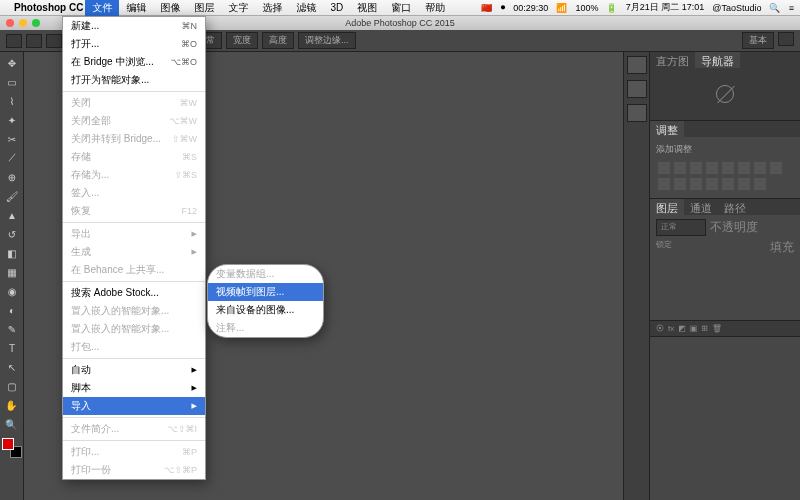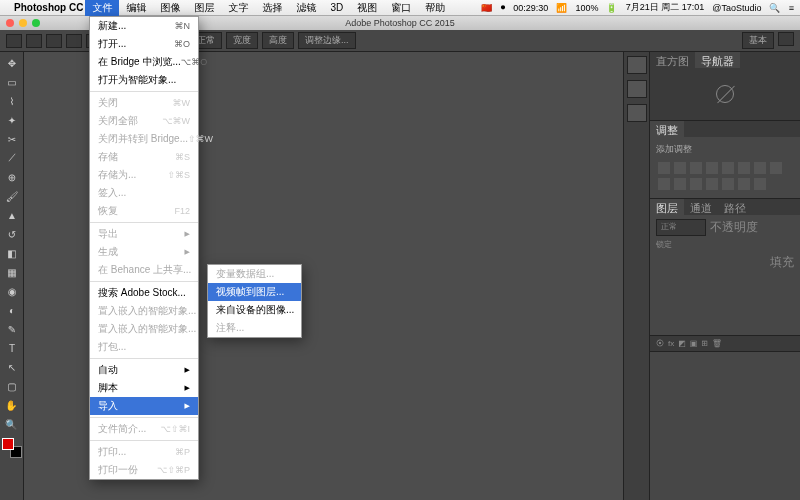--- a/index.html
+++ b/index.html
@@ -27,31 +27,31 @@
   
   .toolbar { width: 24px; background: #474747; display: flex; flex-direction: column; padding: 2px; gap: 1px; border-right: 1px solid #222; }
   .tool { width: 20px; height: 18px; display: flex; align-items: center; justify-content: center; font-size: 10px; color: #ccc; }
   .swatches { margin-top: 4px; position: relative; width: 20px; height: 20px; }
   .sw-fg { position: absolute; width: 12px; height: 12px; background: #d00; border: 1px solid #fff; top: 0; left: 0; z-index: 2; }
   .sw-bg { position: absolute; width: 12px; height: 12px; background: #000; border: 1px solid #888; bottom: 0; right: 0; }
   
   .canvas { flex: 1; background: #4d4d4d; position: relative; border-right: 1px solid #222; }
   
   .dropdown { position: absolute; background: #fff; border: 1px solid #999; box-shadow: 2px 4px 12px rgba(0,0,0,.4); font-size: 10px; color: #000; }
-  .dropdown.main { left: 89px; top: 16px; width: 110px; }
+  .dropdown.main { left: 62px; top: 16px; width: 144px; }
   .dd-item { padding: 2px 8px; display: flex; justify-content: space-between; align-items: center; white-space: nowrap; }
   .dd-item.disabled { color: #aaa; }
   .dd-item.sub { position: relative; }
   .dd-item.sub::after { content: "▶"; font-size: 7px; margin-left: 6px; }
   .dd-item.highlight { background: #3a74d8; color: #fff; }
   .dd-sep { height: 1px; background: #ddd; margin: 2px 0; }
   .shortcut { color: #666; font-size: 9px; }
   .dd-item.disabled .shortcut { color: #ccc; }
   
-  .dropdown.submenu { left: 207px; top: 264px; width: 95px; }
+  .dropdown.submenu { left: 207px; top: 264px; width: 117px; border-radius: 20px; }
   
   .right-dock { width: 26px; background: #3f3f3f; display: flex; flex-direction: column; padding: 4px 3px; gap: 6px; border-right: 1px solid #222; }
   .dock-icon { width: 20px; height: 18px; background: #555; border: 1px solid #222; }
   
   .panels { width: 150px; background: #474747; display: flex; flex-direction: column; }
   .panel { border-bottom: 1px solid #222; }
   .panel-tabs { display: flex; background: #3a3a3a; height: 16px; }
   .panel-tab { padding: 2px 6px; font-size: 11px; color: #999; }
   .panel-tab.active { background: #474747; color: #ddd; }
   .panel-body { padding: 6px; min-height: 40px; background: #474747; }
@@ -199,21 +199,21 @@
       <div class="panel-tabs">
         <div class="panel-tab active">图层</div>
         <div class="panel-tab">通道</div>
         <div class="panel-tab">路径</div>
       </div>
       <div class="panel-body" style="padding:4px 6px;">
         <div style="display:flex;gap:4px;margin-bottom:3px;">
           <div class="dropdown-field">正常</div>
           <span style="font-size:12px;color:#888;">不透明度</span>
         </div>
-        <div style="display:flex;gap:4px;flex-direction:column;">
+        <div style="display:flex;gap:4px;">
           <span style="font-size:8px;color:#888;">锁定</span>
           <span style="margin-left:auto;font-size:12px;color:#888;">填充</span>
         </div>
       </div>
       <div class="layers-body"></div>
       <div class="layers-foot">
         <span>⦿</span>
         <span>fx</span>
         <span>◩</span>
         <span>▣</span>

